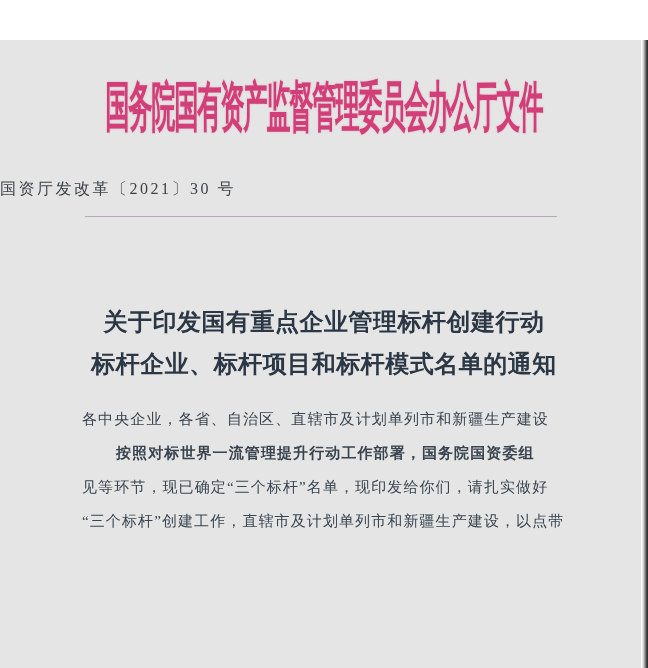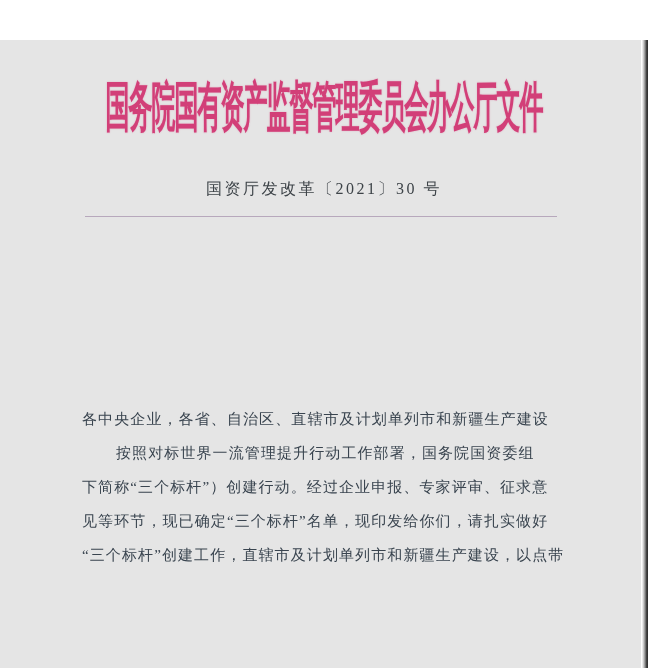--- a/index.html
+++ b/index.html
@@ -12,38 +12,38 @@
   .issuer-banner {
     position:absolute; top:31px; left:0; width:100%;
     text-align:center; white-space:nowrap;
     font-size:24px; font-weight:bold; letter-spacing:-1px;
     color:#d23f78;
     transform:scaleY(2.25); transform-origin:50% 0;
     text-shadow:0 0 1px rgba(210,63,120,.45);
   }
   .doc-number {
     position:absolute; top:139px; left:0; width:100%;
-    text-align:center; font-size:16px; letter-spacing:2.5px; color:#3d4348;
+    font-size:16px; letter-spacing:2.5px; color:#3d4348;
   }
   .header-divider {
     position:absolute; top:176px; left:85px; width:472px; height:1px;
     background:#ab98b2; opacity:.8;
   }
   .doc-title {
     position:absolute; top:261px; left:0; width:100%;
     text-align:center; font-weight:bold; font-size:24px; line-height:42px;
     color:#2b3744; letter-spacing:0.5px;
   }
   .body-text {
     position:absolute; top:362px; left:82px; width:500px;
     font-size:15px; letter-spacing:1.1px; line-height:34px;
     color:#39444f; white-space:nowrap;
   }
   .body-line { height:34px; }
-  .body-line.indent { text-indent:34px; }
+  .body-line.indent { text-indent:34px;font-weight:bold; }
   .page-number {
     position:absolute; top:625px; left:453px; width:120px;
     text-align:center; font-size:15px; letter-spacing:1px; color:#3d4348;
   }
   .scan-right-edge {
     position:absolute; top:0; right:0; width:7px; height:100%;
     background:linear-gradient(to right,#ffffff 0%,#ffffff 12%,#c6c6c6 38%,#8c8c8c 58%,#3a3a3a 82%,#2e2e2e 100%);
   }
   .scan-bottom-edge {
     position:absolute; bottom:0; right:4px; width:250px; height:2px;
@@ -54,25 +54,28 @@
 <body>
 
 <div class="page">
 
   <div class="issuer-banner">国务院国有资产监督管理委员会办公厅文件</div>
 
   <div class="doc-number">国资厅发改革〔2021〕30 号</div>
 
   <div class="header-divider"></div>
 
+  <div class="doc-title">
+    <div>关于印发国有重点企业管理标杆创建行动</div>
+    <div>标杆企业、标杆项目和标杆模式名单的通知</div>
+  </div>
 
   <div class="body-text">
     <div class="body-line">各中央企业，各省、自治区、直辖市及计划单列市和新疆生产建设</div>
     <div class="body-line indent">按照对标世界一流管理提升行动工作部署，国务院国资委组</div>
-    <div class="body-line">下简称“三个标杆”）创建行动。经过企业申报、专家评审、征求意</div>
     <div class="body-line">见等环节，现已确定“三个标杆”名单，现印发给你们，请扎实做好</div>
     <div class="body-line">“三个标杆”创建工作，直辖市及计划单列市和新疆生产建设，以点带</div>
   </div>
 
   <div class="page-number">— 1 —</div>
 
   <div class="scan-right-edge"></div>
   <div class="scan-bottom-edge"></div>
 
 </div>

